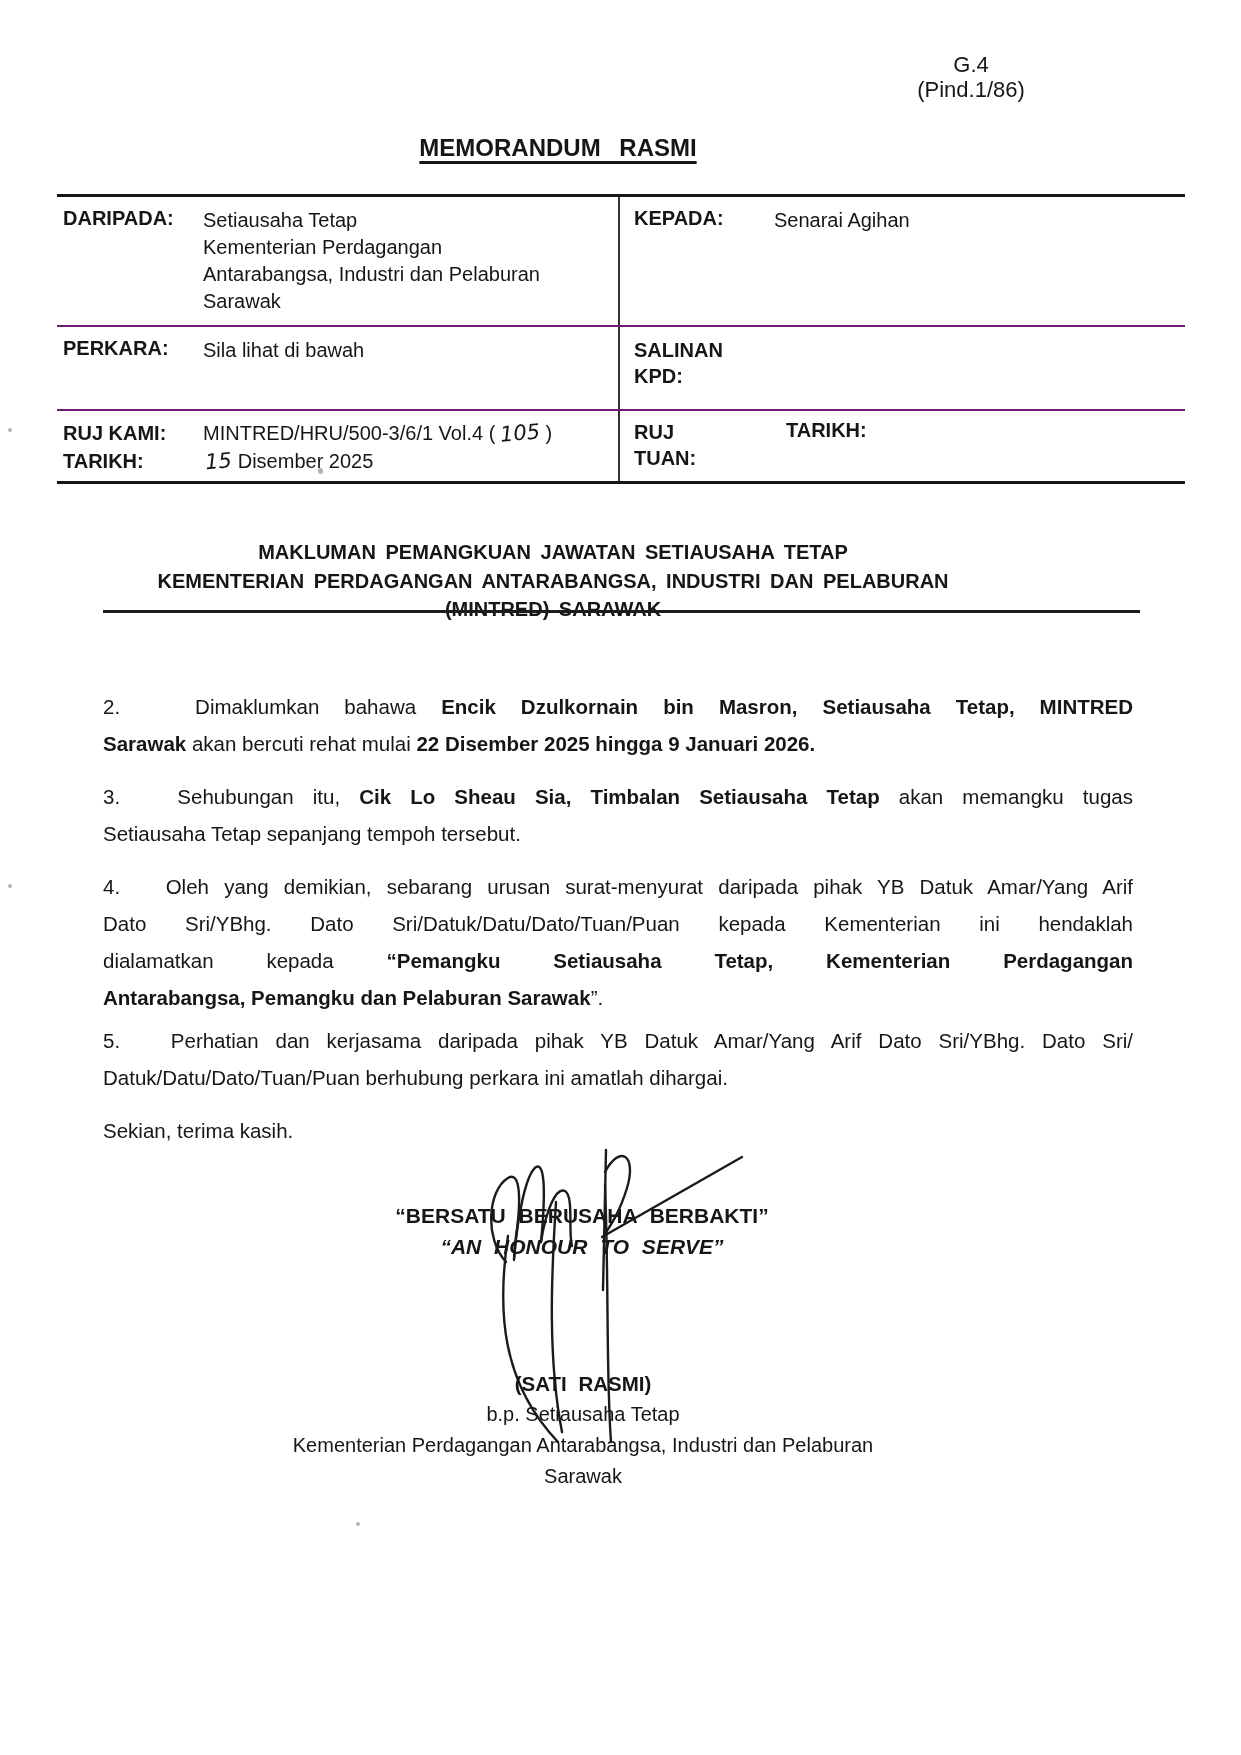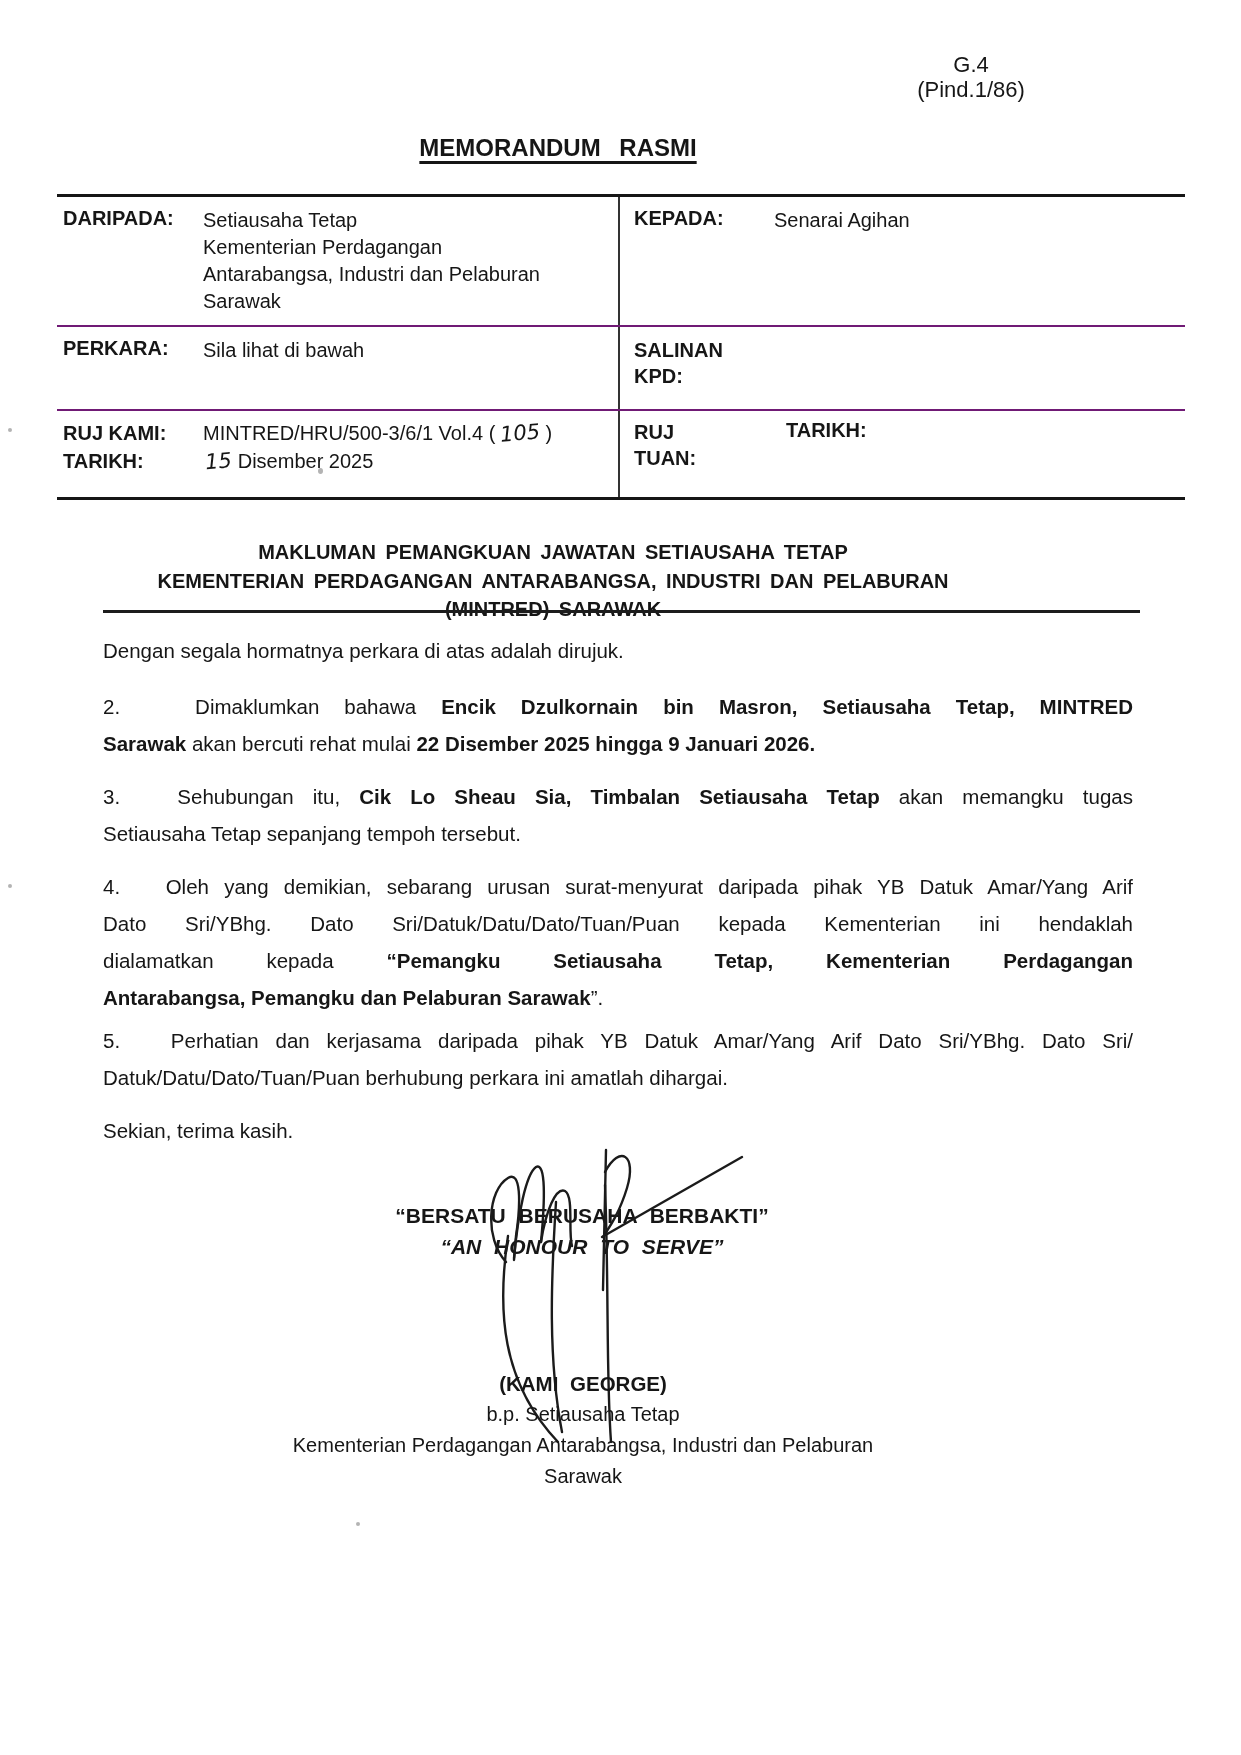--- a/index.html
+++ b/index.html
@@ -18,21 +18,21 @@
   .memo-table{position:absolute;left:57px;top:194px;width:1128px;
               border-top:3px solid #161616;border-bottom:3px solid #161616;font-size:20px;}
   .trow{display:flex;}
   .trow.sep{border-bottom:2px solid #701a75;}
   .tcell{box-sizing:border-box;}
   .tcell.left{width:563px;border-right:2px solid #333;padding:10px 6px 0 6px;display:flex;}
   .tcell.left.stack{display:block;}
   .tcell.right{flex:1;padding:10px 6px 0 14px;display:flex;}
   .r1{height:128px;}
   .r2{height:82px;}
-  .r3{height:86px;}
+  .r3{height:70px;}
   .lbl{font-weight:700;}
   .lblbox{font-weight:700;width:140px;flex:0 0 140px;}
   .val{line-height:27px;}
   .lbl2{font-weight:700;line-height:26px;}
   .pair{display:flex;line-height:28px;}
   .r3 .tcell.left{padding-top:8px;}
   .r3 .tcell.right{padding-top:8px;}
   .rtwrap{flex:0 0 152px;}
   .hand{font-family:"DejaVu Sans", sans-serif;font-style:italic;display:inline-block;
         transform:rotate(-5deg);padding:0 5px;font-size:21px;}
@@ -123,23 +123,20 @@
     </div>
   </div>
 
   <div class="subject">
     <div>MAKLUMAN  PEMANGKUAN  JAWATAN  SETIAUSAHA  TETAP</div>
     <div>KEMENTERIAN  PERDAGANGAN  ANTARABANGSA,  INDUSTRI  DAN  PELABURAN</div>
     <div>(MINTRED)  SARAWAK</div>
   </div>
   <div class="subject-rule"></div>
 
-  <div class="para" style="top:632px">
-      <div class="ln"><span>Dengan segala hormatnya perkara di atas adalah dirujuk.</span></div>
-    </div>
   <div class="para" style="top:688px">
       <div class="ln j"><span>2.&nbsp;&nbsp; Dimaklumkan bahawa </span><span class="bb">Encik Dzulkornain bin Masron, Setiausaha Tetap, MINTRED</span></div>
       <div class="ln"><span class="bb">Sarawak</span><span> akan bercuti rehat mulai </span><span class="bb">22 Disember 2025 hingga 9 Januari 2026.</span></div>
     </div>
   <div class="para" style="top:778px">
       <div class="ln j"><span>3.&nbsp;&nbsp; Sehubungan itu, </span><span class="bb">Cik Lo Sheau Sia, Timbalan Setiausaha Tetap</span><span> akan memangku tugas</span></div>
       <div class="ln"><span>Setiausaha Tetap sepanjang tempoh tersebut.</span></div>
     </div>
   <div class="para" style="top:868px">
       <div class="ln j"><span>4.&nbsp;&nbsp; Oleh yang demikian, sebarang urusan surat-menyurat daripada pihak YB Datuk Amar/Yang Arif</span></div>
@@ -164,21 +161,21 @@
     <path d="M73,102 C78,70 88,47 97,51 C106,56 100,92 104,106"></path>
     <path d="M138,10 L135,150"></path>
     <path d="M137,32 C152,4 169,15 159,48 C151,74 142,86 135,97"></path>
     <path d="M134,97 L274,17"></path>
     <path d="M88,62 C83,140 80,220 94,292"></path>
     <path d="M137,45 C141,150 138,232 143,302"></path>
     <path d="M40,96 C29,170 33,242 90,302"></path>
   </svg>
 
   <div class="signame">
-    <div class="nm">(KAMI  GEORGE)</div>
+    <div class="nm">(SATI  RASMI)</div>
     <div>b.p.  Setiausaha Tetap</div>
     <div>Kementerian Perdagangan Antarabangsa, Industri dan Pelaburan</div>
     <div>Sarawak</div>
   </div>
 
   <div class="speck" style="left:8px;top:428px;width:4px;height:4px;"></div>
   <div class="speck" style="left:8px;top:884px;width:4px;height:4px;"></div>
   <div class="speck" style="left:318px;top:468px;width:5px;height:6px;"></div>
   <div class="speck" style="left:356px;top:1522px;width:4px;height:4px;"></div>
 

